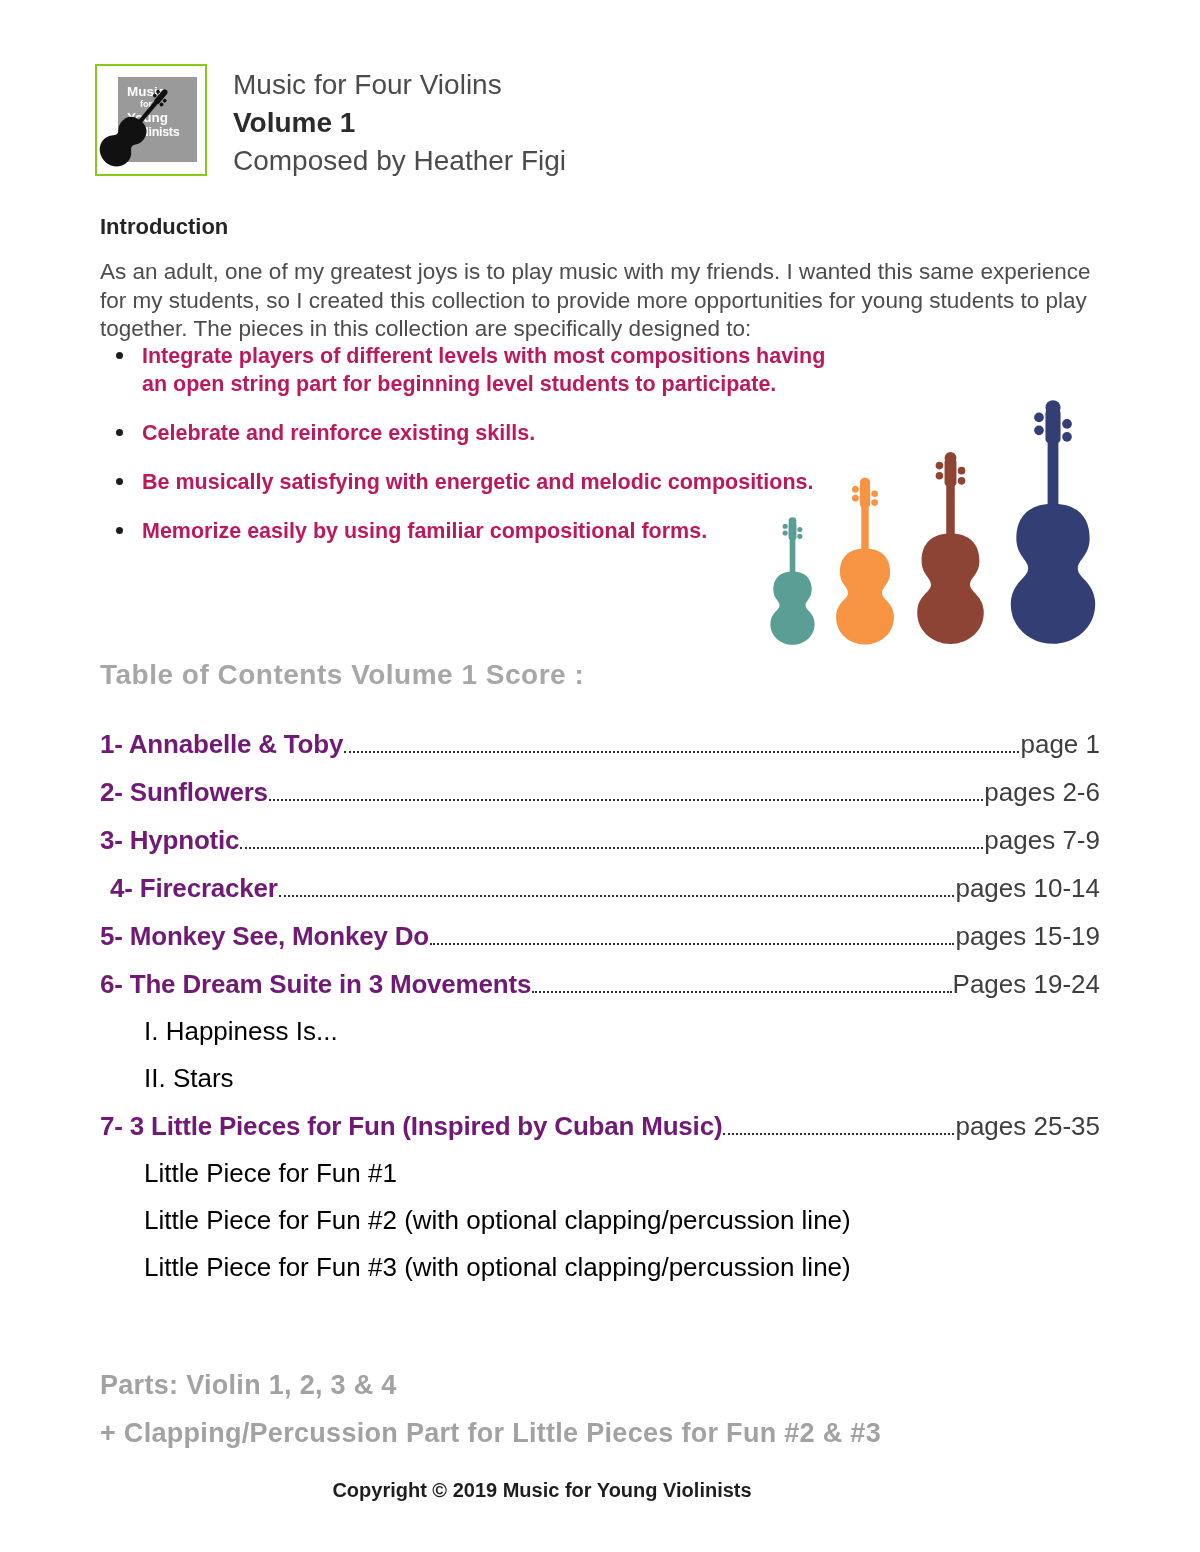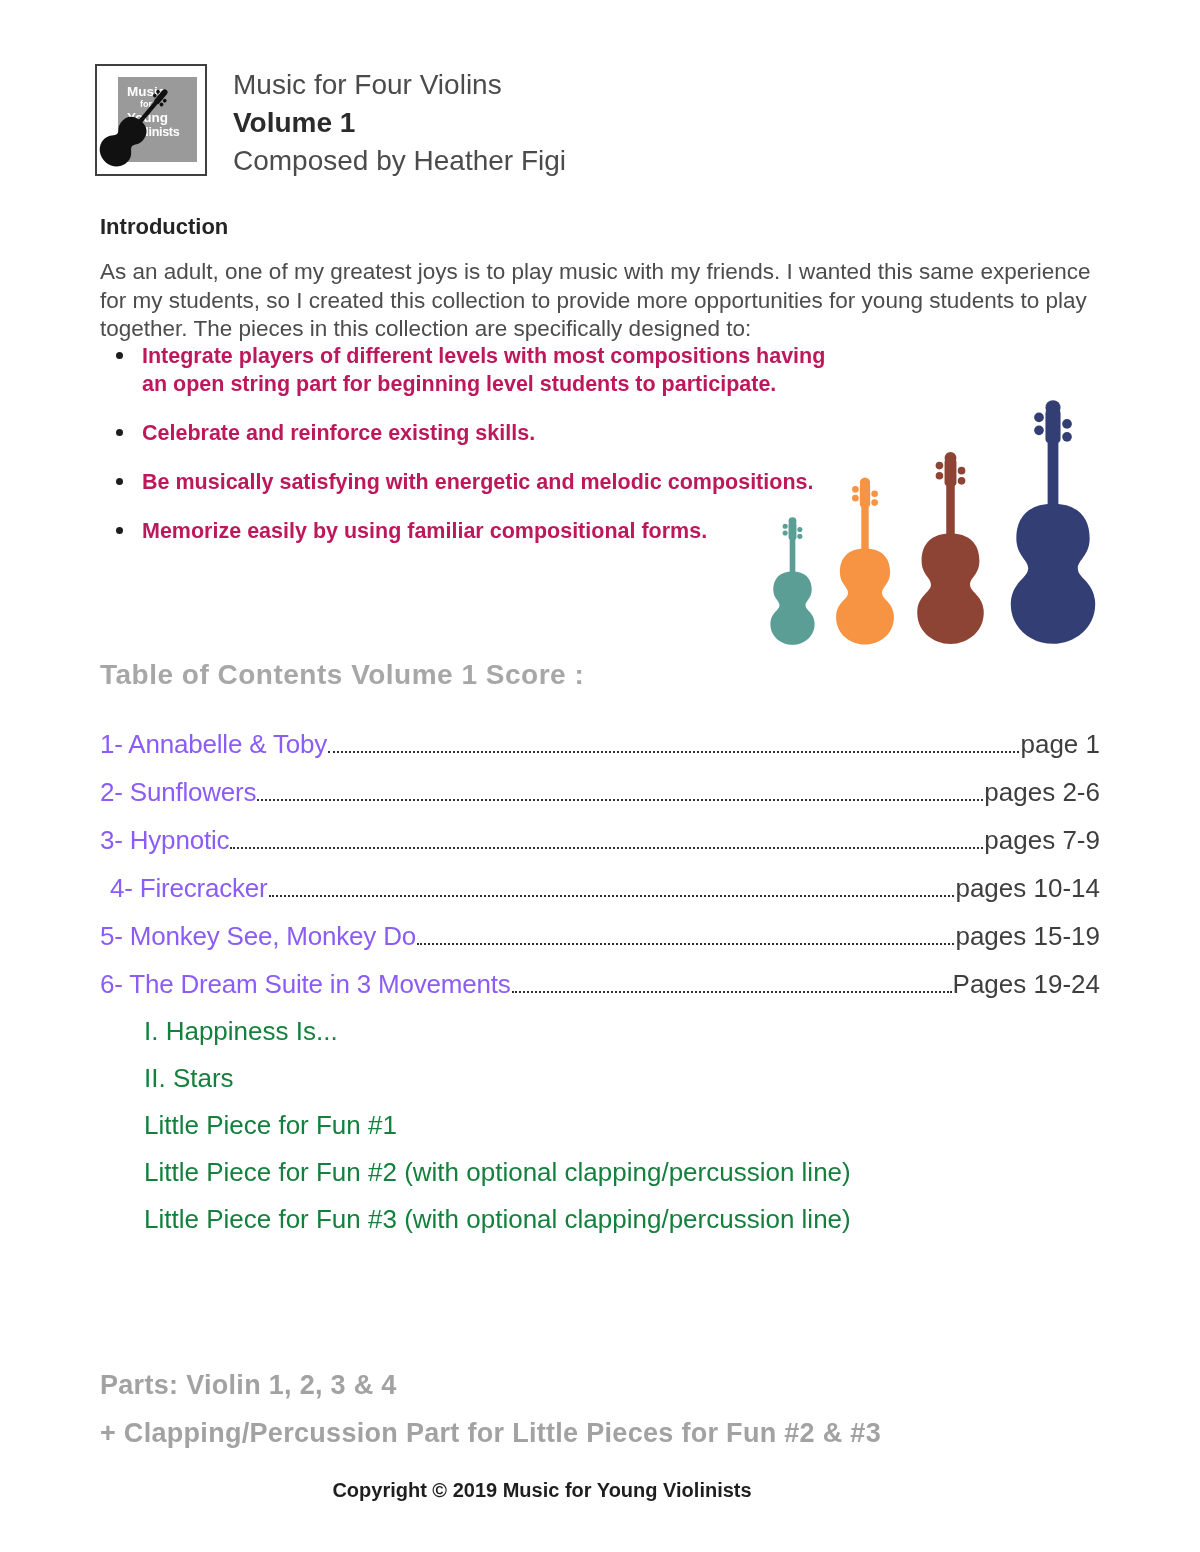--- a/index.html
+++ b/index.html
@@ -9,21 +9,21 @@
     height: 1552px;
     background: #ffffff;
     font-family: "Liberation Sans", sans-serif;
     overflow: hidden;
   }
 
   
   .header { position: absolute; top: 64px; left: 95px; display: flex; gap: 26px; }
   .logo-box {
     position: relative; width: 112px; height: 112px;
-    border: 2px solid #404040; background: #ffffff; box-sizing: border-box;
+    border: 2px solid #84cc16; background: #ffffff; box-sizing: border-box;
   }
   .logo-gray {
     position: absolute; top: 11px; left: 21px; width: 79px; height: 85px;
     background: #9a9a9a; color: #ffffff; padding: 7px 0 0 9px; box-sizing: border-box;
   }
   .logo-gray .l  { font-weight: bold; font-size: 13.5px; line-height: 15px; }
   .logo-gray .ls { font-weight: bold; font-size: 9px;   line-height: 11px; padding-left: 13px; }
   .logo-gray .lv { font-weight: bold; font-size: 12.5px; line-height: 15px; letter-spacing: -0.3px; }
   .logo-violin {
     position: absolute; left: 12px; bottom: 2px; width: 42px; height: 96px;
@@ -59,26 +59,26 @@
   .toc { position: absolute; top: 660px; left: 100px; width: 1000px; }
   .toc-heading {
     font-size: 28px; line-height: 30px; font-weight: bold; color: #a7a7a7;
     margin: 0 0 28px 0; letter-spacing: 0.5px;
   }
   .toc-row {
     display: flex; align-items: flex-end; height: 48px;
     padding-bottom: 6px; box-sizing: border-box;
   }
   .toc-row.indent { padding-left: 10px; }
-  .toc-title { font-size: 26px; font-weight: normal; color: #8b5cf6; white-space: nowrap; letter-spacing: -0.2px; }
+  .toc-title { font-size: 26px; font-weight: bold; color: #701a75; white-space: nowrap; letter-spacing: -0.2px; }
   .toc-dots  { flex: 1; border-bottom: 2.6px dotted #2e2e2e; margin: 0 1px 7px 1px; min-width: 30px; }
   .toc-page  { font-size: 26px; color: #3e3e3e; white-space: nowrap; }
   .toc-sub {
     display: flex; align-items: flex-end; height: 47px; padding: 0 0 6px 44px;
-    font-size: 26px; color: #15803d; box-sizing: border-box;
+    font-size: 26px; color: #000000; box-sizing: border-box;
   }
 
   
   .parts { position: absolute; top: 1370px; left: 100px; color: #a2a2a2; font-weight: bold; }
   .parts-line { font-size: 27px; line-height: 30px; letter-spacing: 0.3px; }
   .parts-line + .parts-line { margin-top: 18px; }
   .copyright {
     position: absolute; top: 1479px; left: 0; width: 1084px; text-align: center;
     font-size: 20px; font-weight: bold; color: #1e1e1e;
   }
@@ -188,20 +188,25 @@
       <span class="toc-dots"></span>
       <span class="toc-page">pages 15-19</span>
     </div>
     <div class="toc-row">
       <span class="toc-title">6- The Dream Suite in 3 Movements</span>
       <span class="toc-dots"></span>
       <span class="toc-page">Pages 19-24</span>
     </div>
     <div class="toc-sub">I. Happiness Is...</div>
     <div class="toc-sub">II. Stars</div>
+    <div class="toc-row">
+      <span class="toc-title">7- 3 Little Pieces for Fun (Inspired by Cuban Music)</span>
+      <span class="toc-dots"></span>
+      <span class="toc-page">pages 25-35</span>
+    </div>
     <div class="toc-sub">Little Piece for Fun #1</div>
     <div class="toc-sub">Little Piece for Fun #2 (with optional clapping/percussion line)</div>
     <div class="toc-sub">Little Piece for Fun #3 (with optional clapping/percussion line)</div>
   </section>
 
   <div class="parts">
     <div class="parts-line">Parts: Violin 1, 2, 3 &amp; 4</div>
     <div class="parts-line">+ Clapping/Percussion Part for Little Pieces for Fun #2 &amp; #3</div>
   </div>
 

